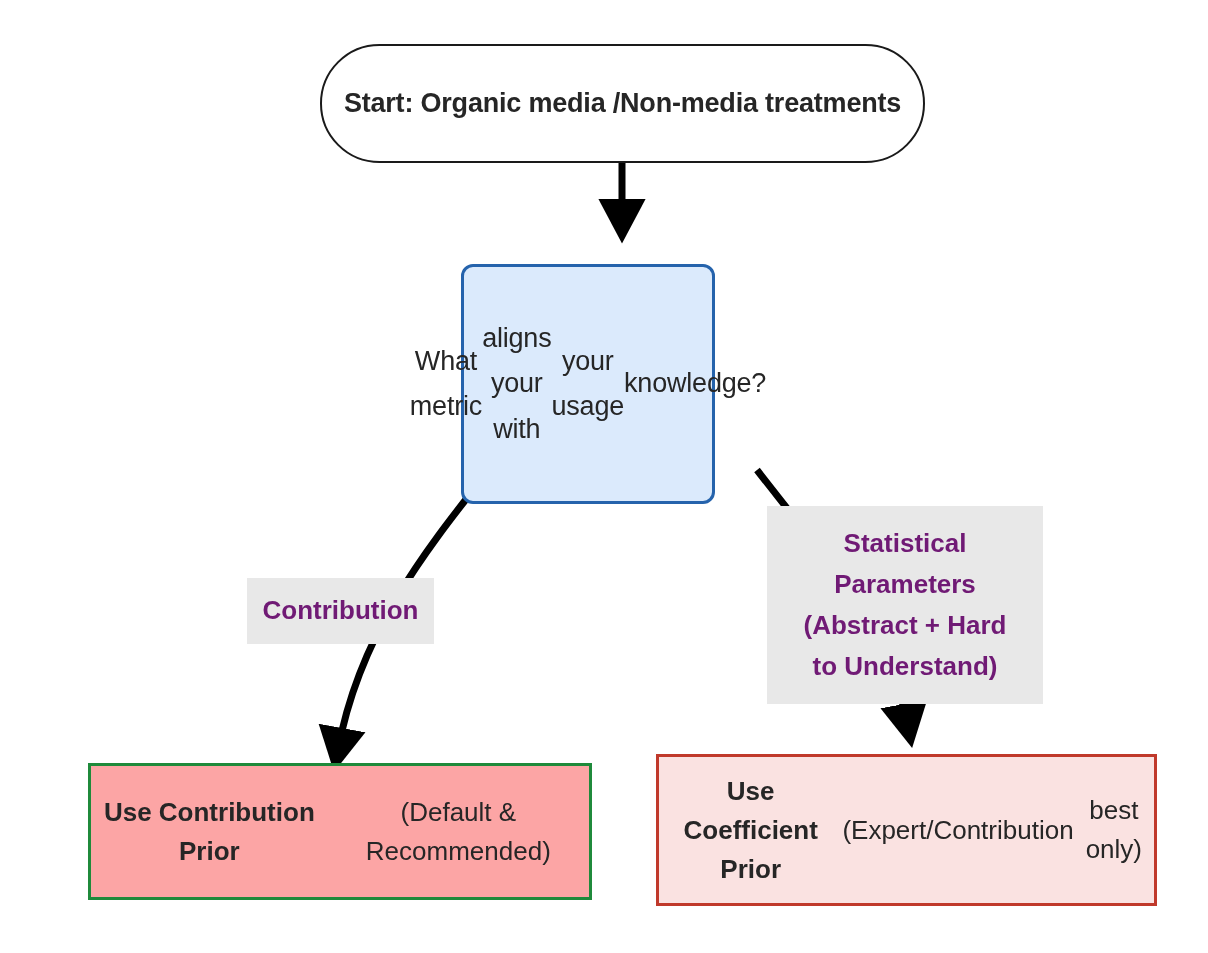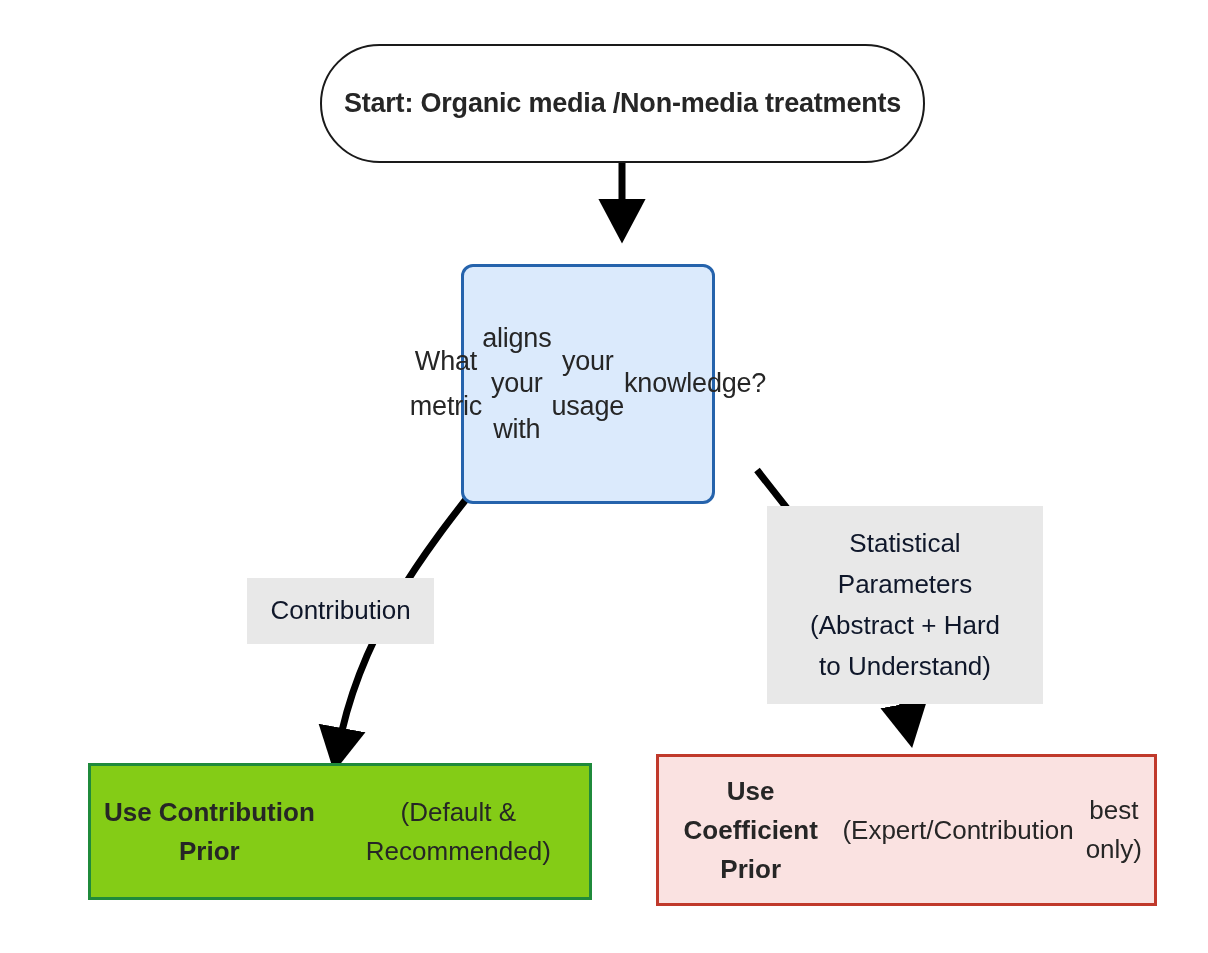--- a/index.html
+++ b/index.html
@@ -69,21 +69,21 @@
     margin-top: 34px;
   }
 
   
   #node-contribution {
     left: 88px;
     top: 763px;
     width: 504px;
     height: 137px;
     border: 3px solid #1f8a3b;
-    background: #84cc16;
+    background: #fca5a5;
     font-size: 26px;
     line-height: 1.5;
   }
 
   
   #node-coefficient {
     left: 656px;
     top: 738px;
     width: 501px;
     height: 152px;
@@ -95,29 +95,30 @@
   }
 
   .line-strong { font-weight: bold; }
   .line-plain  { font-weight: normal; }
 
   
   .edge-label {
     position: absolute;
     box-sizing: border-box;
     background: #e8e8e8;
-    color: #0f172a;
+    color: #701a75;
     text-align: center;
     font-size: 26px;
     line-height: 1.58;
     display: flex;
     flex-direction: column;
     align-items: center;
     justify-content: center;
     white-space: pre-line;
+    font-weight: bold;
   }
   #edge-label-contribution {
     left: 247px;
     top: 578px;
     width: 187px;
     height: 66px;
   }
   #edge-label-statistical {
     left: 767px;
     top: 506px;

